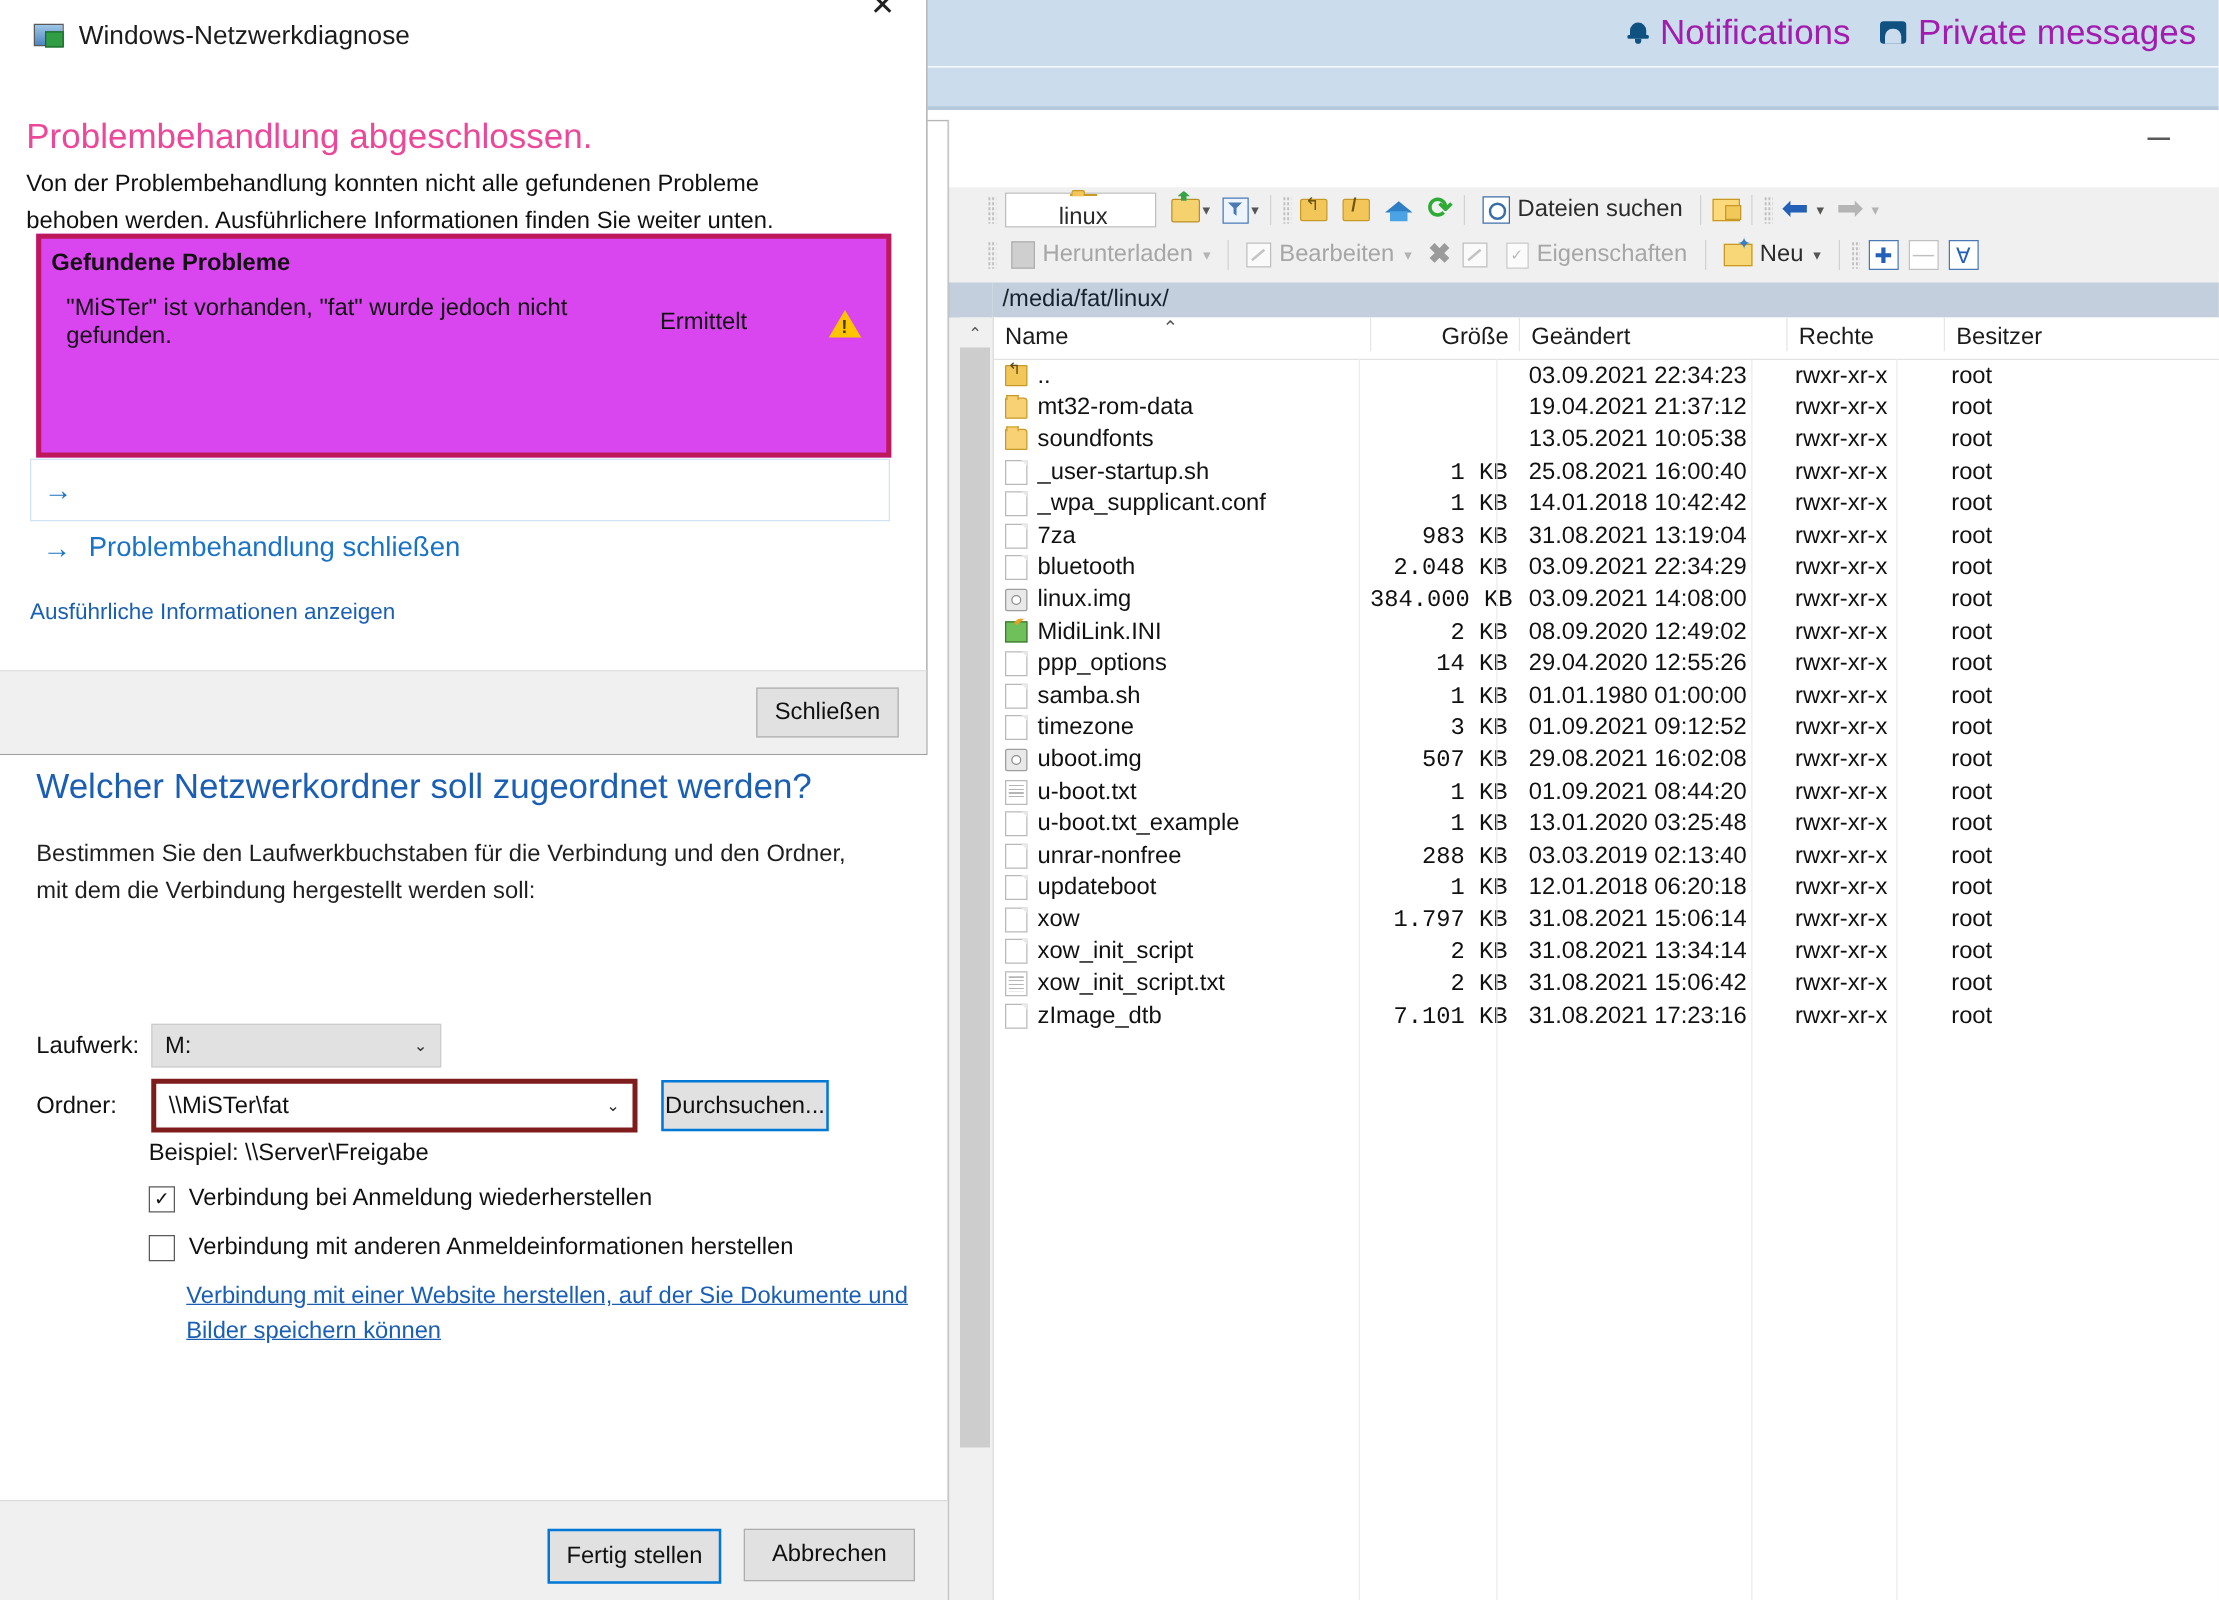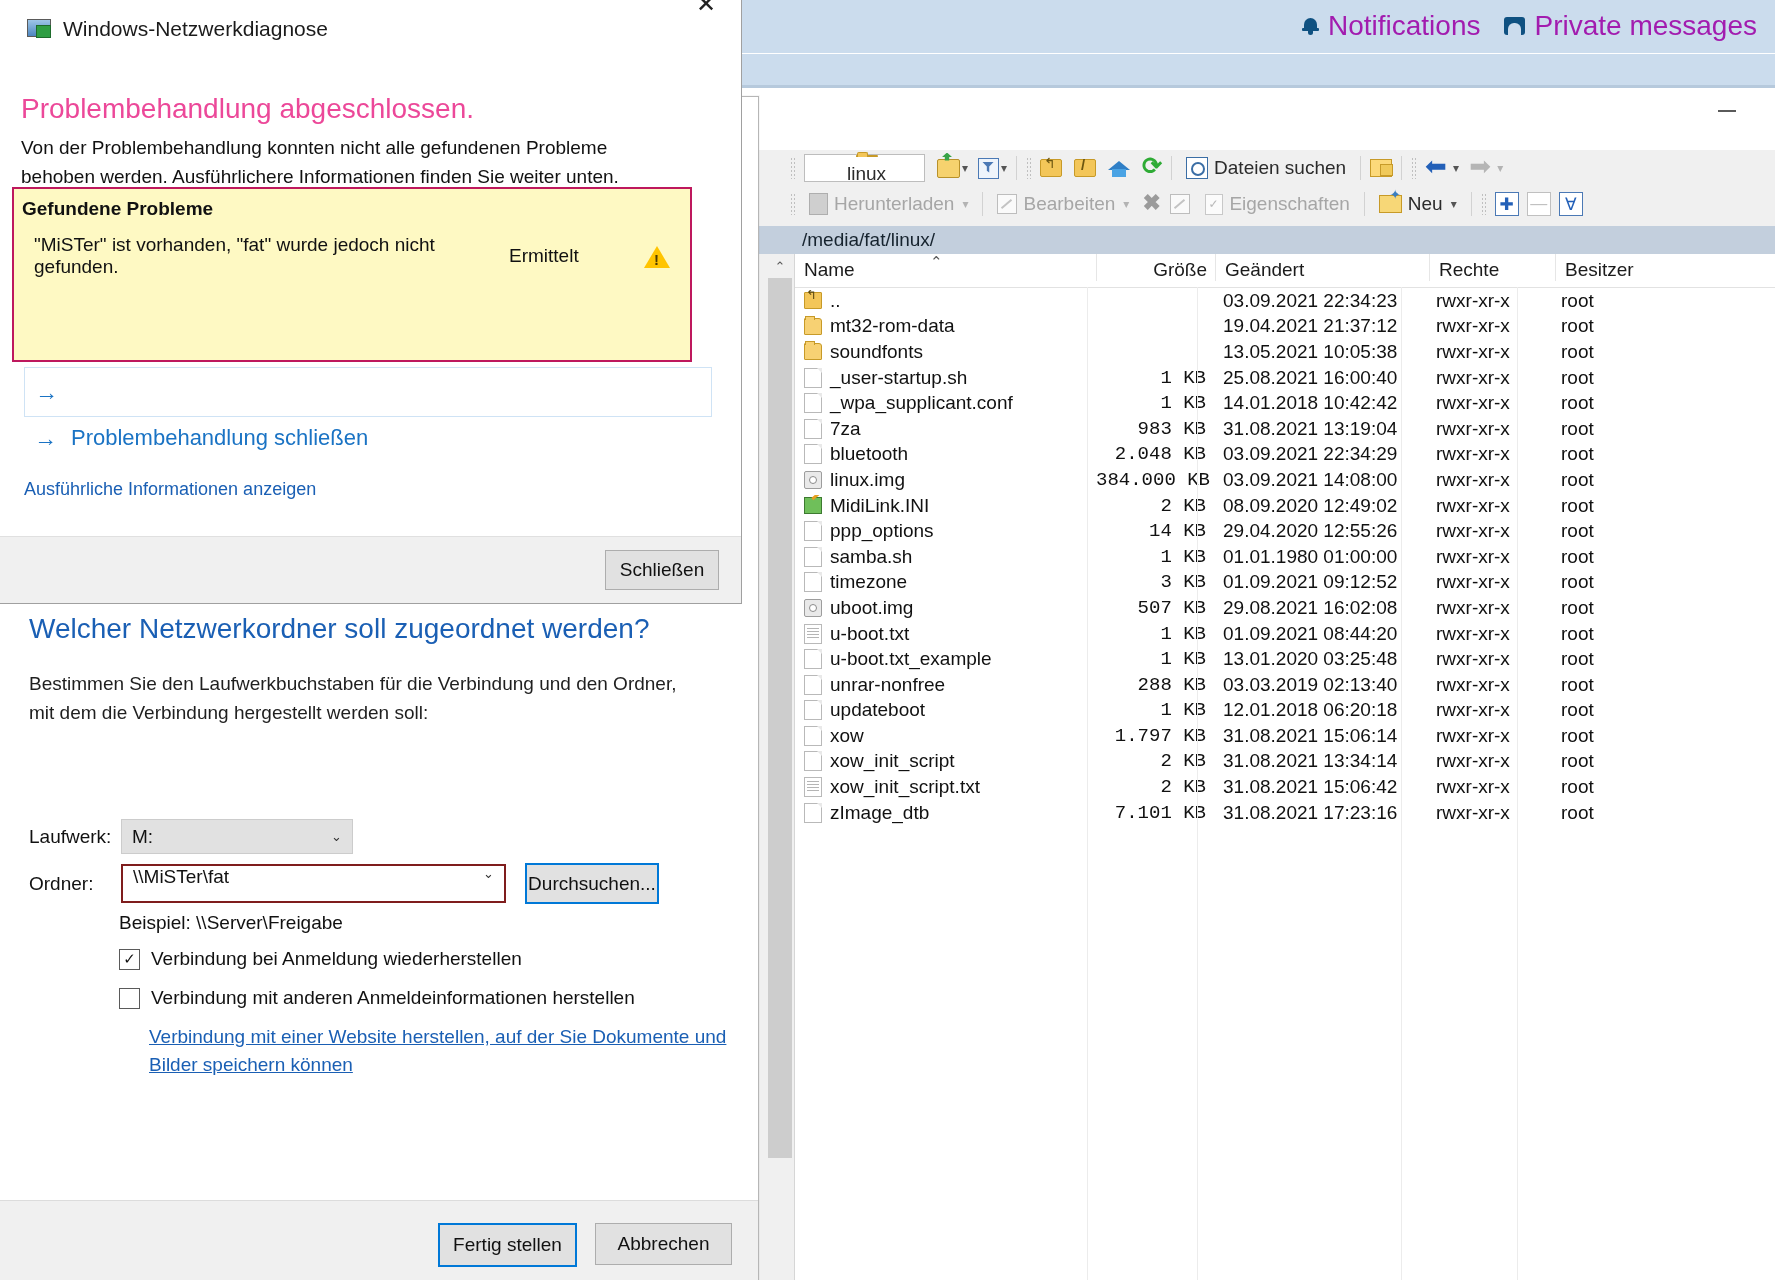--- a/index.html
+++ b/index.html
@@ -126,40 +126,40 @@
   
   #wizard{position:absolute;left:-10px;top:96px;width:767px;height:1184px;background:#ffffff;border:1px solid #b6b6b6;box-shadow:0 0 0 1px rgba(0,0,0,.03);}
   #wizard .wz-body{position:absolute;left:0;top:0;right:0;bottom:80px;padding:0;}
   .wz-title{position:absolute;left:38px;top:516px;font-size:28px;color:#1a5fb4;}
   .wz-sub{position:absolute;left:38px;top:572px;width:650px;font-size:19px;color:#1f1f1f;line-height:29px;}
   .wz-row{position:absolute;display:flex;align-items:center;}
   .lbl{font-size:19px;color:#111;}
   .combo{height:33px;background:#e1e1e1;border:1px solid #cccccc;display:flex;align-items:center;padding-left:10px;font-size:19px;color:#111;}
   .combo .cv{flex:1;}
   .combo .ca{font-size:13px;color:#333;padding-right:10px;}
-  .textcombo{height:35px;background:#fff;border:2px solid #7f1d1d;display:flex;align-items:flex-start;padding-left:10px;font-size:19px;color:#111;}
+  .textcombo{height:35px;background:#fff;border:4px solid #7f1d1d;display:flex;align-items:center;padding-left:10px;font-size:19px;color:#111;}
   .textcombo .ca{margin-left:auto;font-size:13px;color:#333;padding-right:10px;}
   .btn{background:#e1e1e1;border:1px solid #adadad;font-size:19px;color:#111;display:flex;align-items:center;justify-content:center;cursor:pointer;}
   .btn.focus{border:2px solid #0078d7;}
   .chk{width:19px;height:19px;border:1px solid #5a5a5a;background:#fff;display:inline-flex;align-items:center;justify-content:center;font-size:15px;color:#111;flex:0 0 19px;}
   .wz-link{position:absolute;font-size:19px;color:#1a5fb4;text-decoration:underline;line-height:28px;width:600px;cursor:pointer;}
   #wz-footer{position:absolute;left:0;bottom:0;width:100%;height:80px;background:#f0f0f0;border-top:1px solid #dcdcdc;}
   #wz-footer .btns{position:absolute;right:26px;top:22px;display:flex;gap:18px;}
   #wz-footer .btn{width:135px;height:40px;}
 
   
   #ts{position:absolute;left:-10px;top:-20px;width:750px;height:622px;background:#ffffff;border:1px solid #a0a0a0;}
   #ts-close{position:absolute;right:12px;top:8px;width:46px;height:30px;display:flex;align-items:center;justify-content:center;font-size:24px;color:#222;cursor:pointer;}
   #ts-titlebar{position:absolute;left:0;top:24px;width:100%;height:48px;display:flex;align-items:center;gap:12px;padding-left:36px;font-size:21px;color:#1b1b1b;}
   .netdiag-icon{width:24px;height:20px;position:relative;display:inline-block;}
   .netdiag-icon .mon{position:absolute;left:0;top:0;width:22px;height:16px;background:linear-gradient(#9ec6e8,#4d86c0);border:1px solid #5a5a5a;}
   .netdiag-icon .grn{position:absolute;left:9px;top:6px;width:13px;height:11px;background:#2f9e44;border:1px solid #1e6b2c;}
   #ts-h1{position:absolute;left:30px;top:112px;font-size:28px;color:#ec4899;}
   #ts-p{position:absolute;left:30px;top:152px;width:660px;font-size:19px;color:#111;line-height:29px;}
-  #ts-box{position:absolute;left:21px;top:206px;width:676px;height:171px;border:2px solid #be185d;background:#fef9c3;}
+  #ts-box{position:absolute;left:38px;top:206px;width:676px;height:171px;border:4px solid #be185d;background:#d946ef;}
   #ts-box .bh{font-size:19px;font-weight:bold;color:#111;padding:9px 0 0 8px;}
   #ts-box .brow{display:flex;align-items:center;margin-top:14px;padding-left:20px;font-size:19px;color:#111;}
   #ts-box .brow .t{width:475px;}
   #ts-box .brow .s{width:135px;}
   .warn-tri{width:26px;height:23px;position:relative;display:inline-block;}
   .warn-tri::before{content:"";position:absolute;left:0;top:1px;border-left:13px solid transparent;border-right:13px solid transparent;border-bottom:22px solid #ffc400;}
   .warn-tri::after{content:"!";position:absolute;left:10px;top:6px;font-size:15px;font-weight:bold;color:#4a3a00;}
   #ts-fb{position:absolute;left:33px;top:386px;width:676px;height:48px;border:1px solid #cfe3f5;display:flex;align-items:center;padding-left:10px;gap:14px;font-size:22px;color:#1a73c4;cursor:pointer;}
   #ts-cl{position:absolute;left:43px;top:444px;display:flex;align-items:center;gap:14px;font-size:22px;color:#1a73c4;cursor:pointer;}
   #ts-more{position:absolute;left:33px;top:498px;font-size:18px;color:#1a5fb4;cursor:pointer;}

